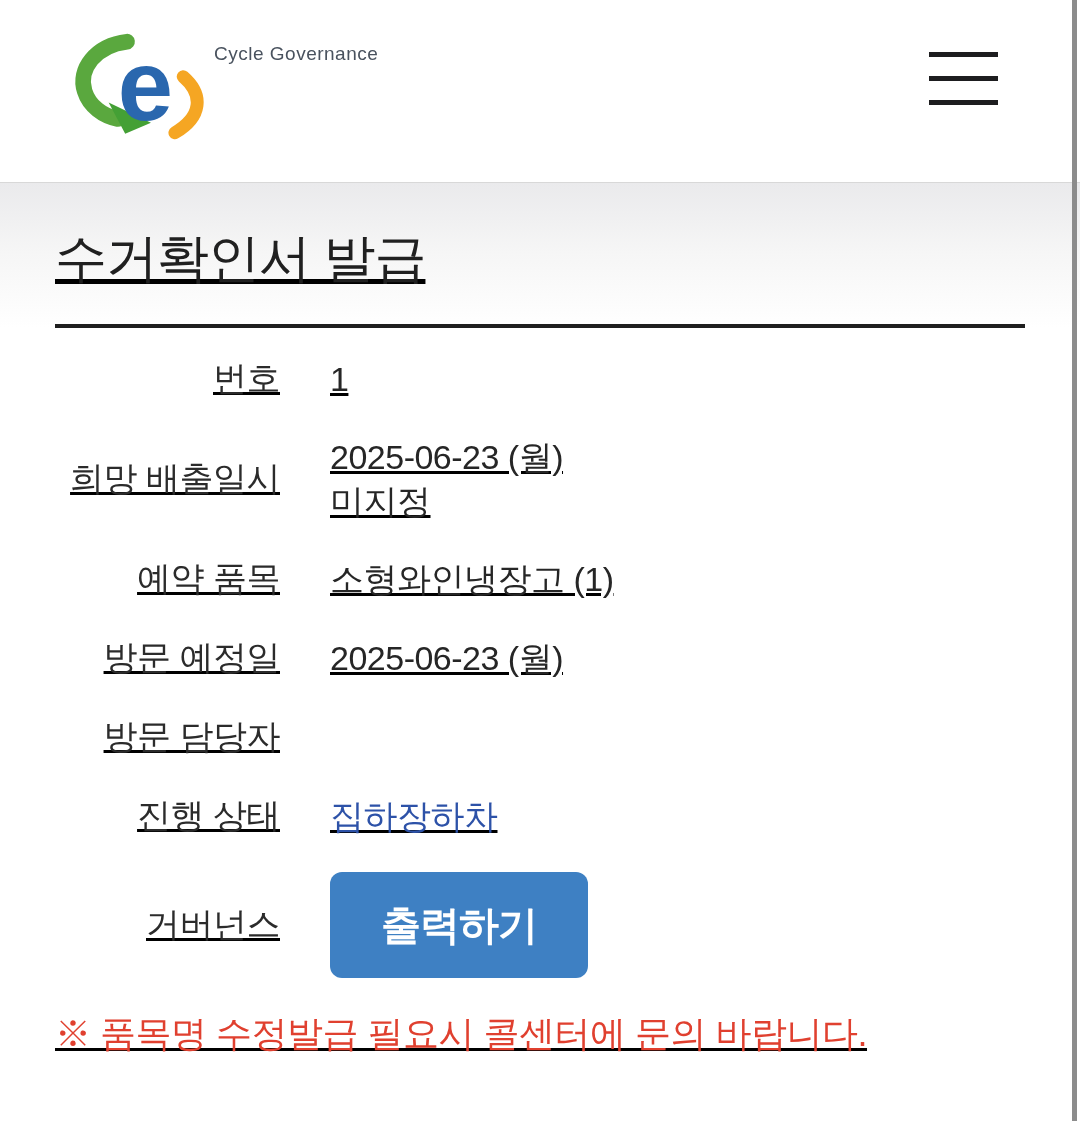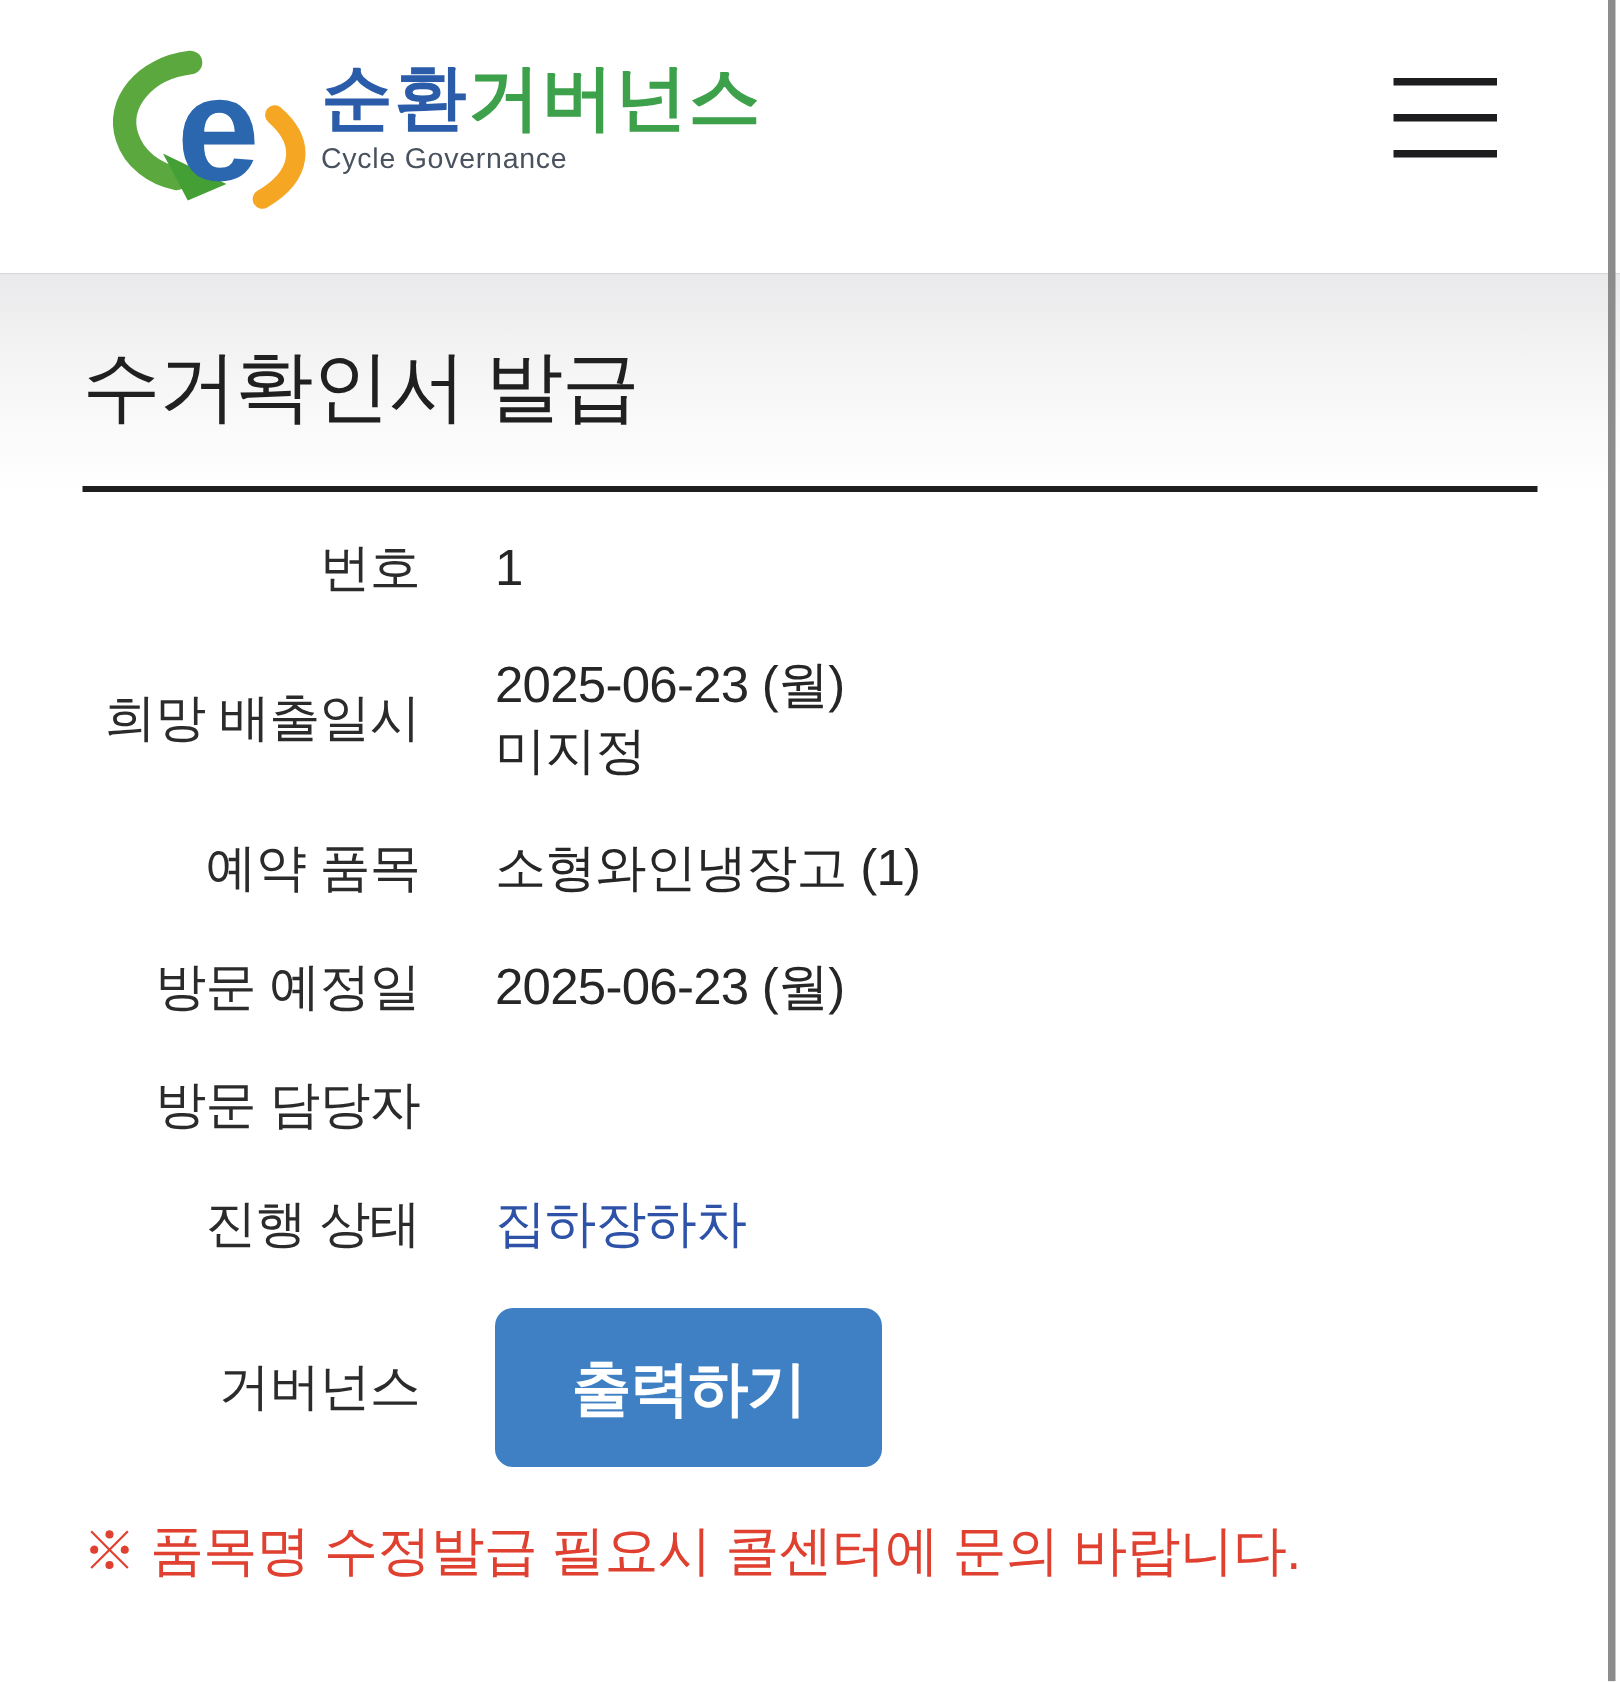--- a/index.html
+++ b/index.html
@@ -28,20 +28,21 @@
     display:flex; flex-direction:column; justify-content:space-between;
     background:none; border:none; cursor:pointer; padding:0;
   }
   .hamburger .bar { height:5px; width:100%; background:#1d1d1f; }
   
   .content {
     border-top:1px solid #d8d8d8;
     background:linear-gradient(180deg, #eaeaec 0px, #f6f6f6 70px, #ffffff 145px, #ffffff 100%);
     padding:44px 55px 0 55px;
     height:746px;
+    text-decoration:underline;
   }
   .page-title {
     font-size:52px; line-height:62px; font-weight:500; color:#202020;
     letter-spacing:-1px;
   }
   .title-divider {
     height:4px; background:#1f1f1f; margin-top:35px; width:100%;
   }
   .details { margin-top:28px; }
   .row { display:flex; align-items:center; margin-bottom:33px; min-height:44px; }
@@ -81,21 +82,20 @@
 
           <path d="M62,14 C28,18 8,44 16,68 C21,84 36,95 52,98" fill="none" stroke="#5aa83e" stroke-width="17" stroke-linecap="round"></path>
           <polygon points="42,80 88,102 60,114" fill="#44a035"></polygon>
 
           <text x="52" y="99" font-family="Liberation Sans, sans-serif" font-size="108" font-weight="700" fill="#2a67ae">e</text>
 
           <path d="M123,52 C146,72 143,96 114,113" fill="none" stroke="#f5a623" stroke-width="14" stroke-linecap="round"></path>
         </svg>
       </div>
       <div class="logo-text">
-        <div class="logo-kr"><span class="kr-blue">순환</span><span class="kr-green">거버넌스</span></div>
         <div class="logo-en">Cycle Governance</div>
       </div>
     </div>
 
     <button class="hamburger" aria-label="menu">
       <span class="bar"></span>
       <span class="bar"></span>
       <span class="bar"></span>
     </button>
   </div>

